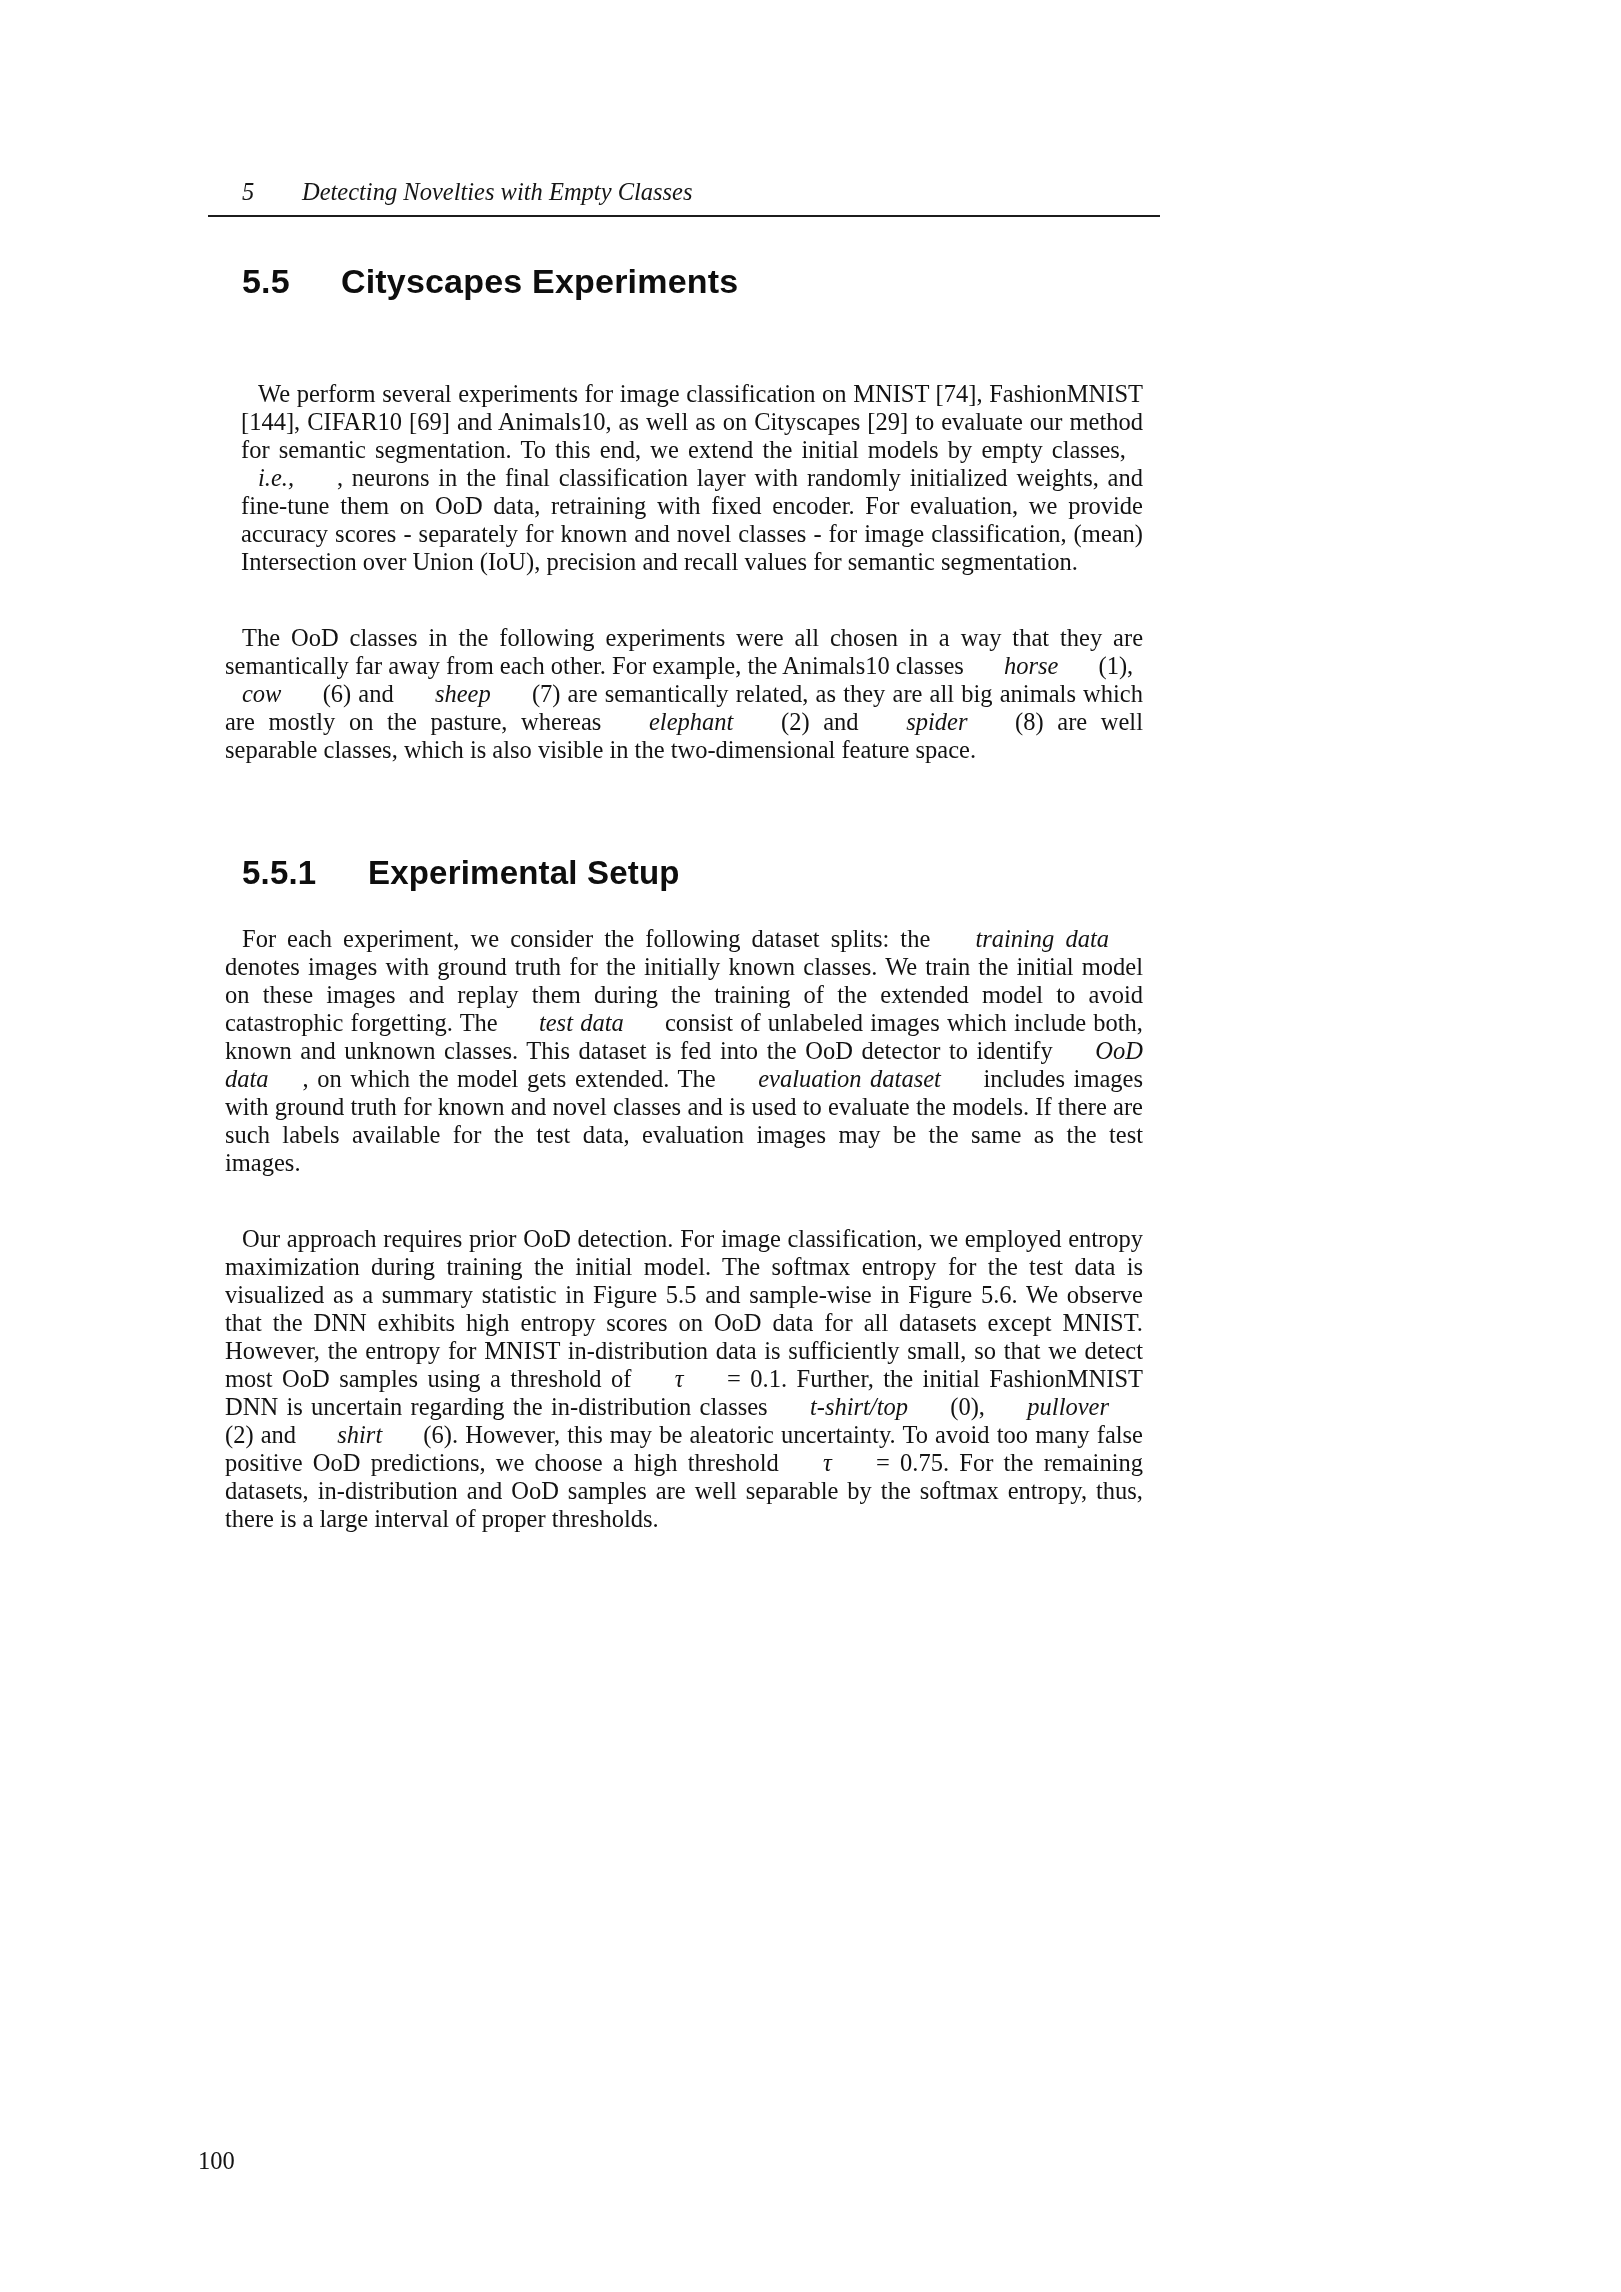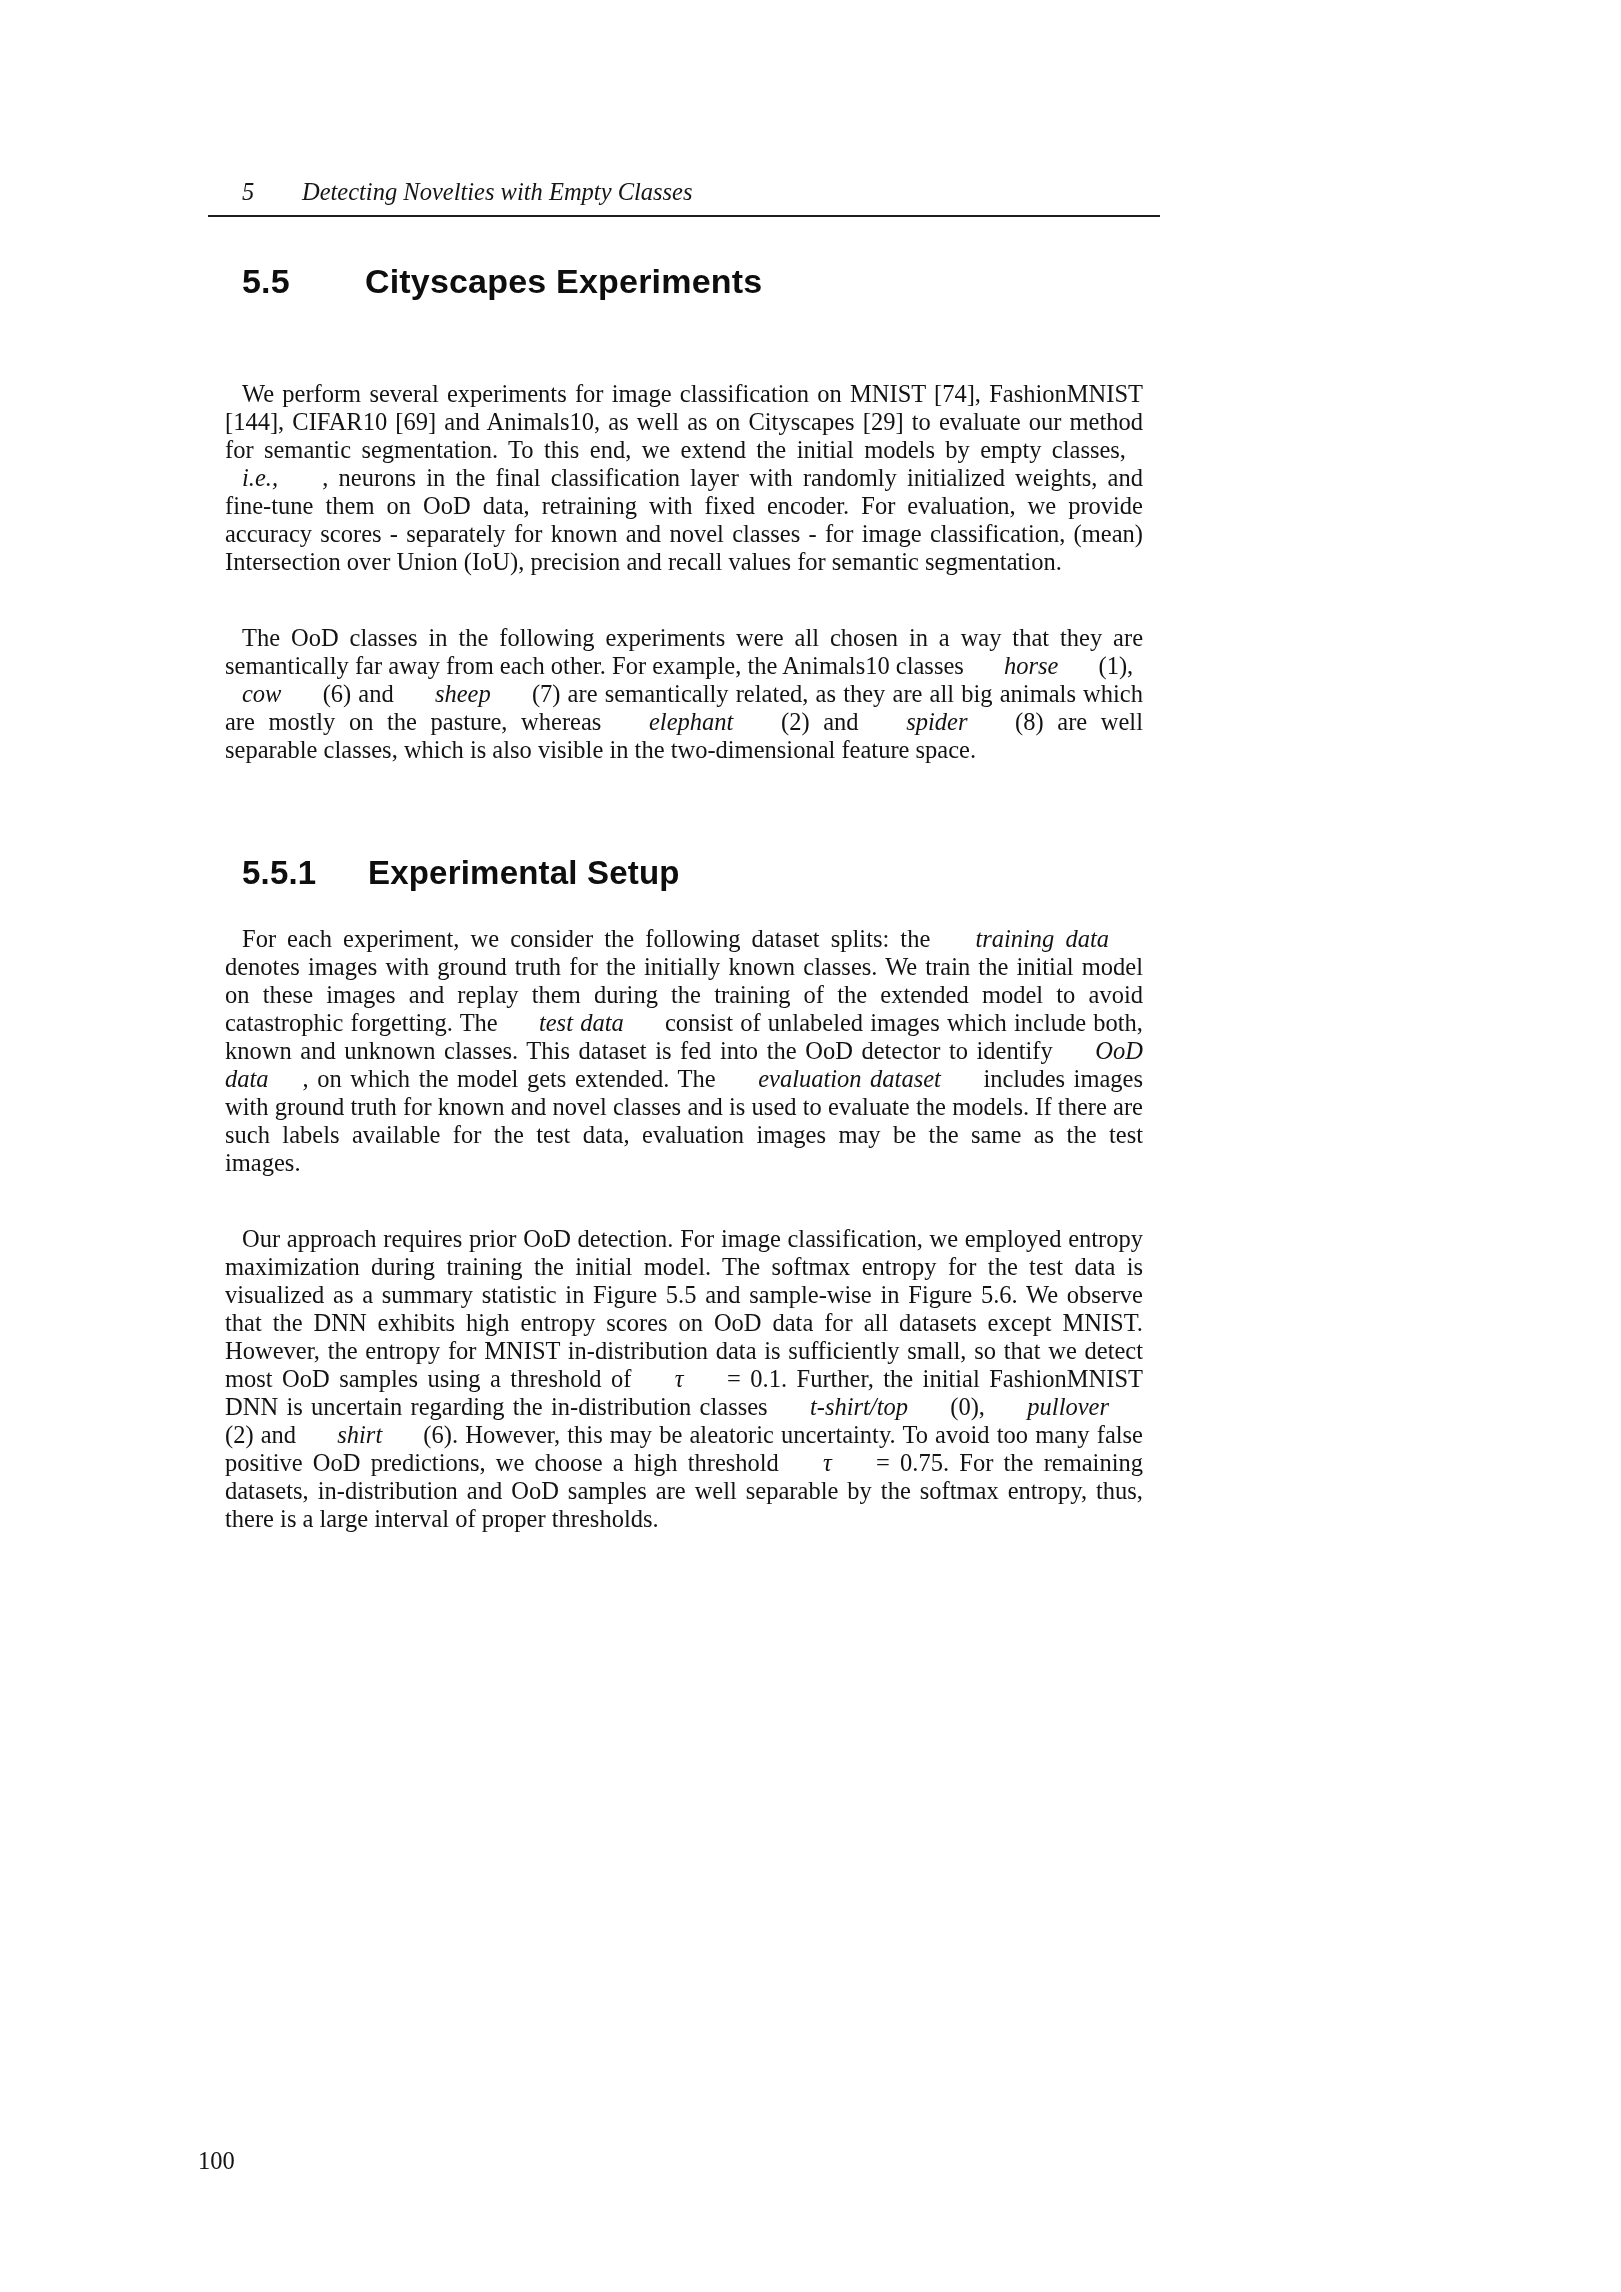--- a/index.html
+++ b/index.html
@@ -37,39 +37,39 @@
   .running-header .num { margin-right: 13.7px; }
   h1.section-heading {
     margin-top: 29px;
     font-family: "Liberation Sans", sans-serif;
     font-weight: 700;
     font-size: 34px;
     line-height: 1.1;
     color: #0e0e0e;
     letter-spacing: 0.2px;
   }
-  h1.section-heading .secnum { margin-right: 41px; text-align: right; }
+  h1.section-heading .secnum { margin-right: 17px; text-align: right; }
   h2.subsection-heading {
     margin-top: 57px;
     font-family: "Liberation Sans", sans-serif;
     font-weight: 700;
     font-size: 33px;
     line-height: 1.1;
     color: #0e0e0e;
     letter-spacing: 0.2px;
   }
   h2.subsection-heading .secnum { margin-right: 17.6px; }
   p.body-par {
     font-size: 24.5px;
     line-height: 28px;
     text-align: justify;
     color: #131313;
   }
   p.body-par em { font-style: italic; }
-  h1.section-heading + p.body-par { margin-top: 46px; }
+  h1.section-heading + p.body-par { margin-top: 46px; margin-left: 16px; }
   p.body-par + p.body-par { margin-top: 13.7px; }
   .page-number {
     position: absolute;
     left: 164px;
     top: 2113px;
     font-size: 24.5px;
     color: #131313;
   }
 </style>
 </head>

